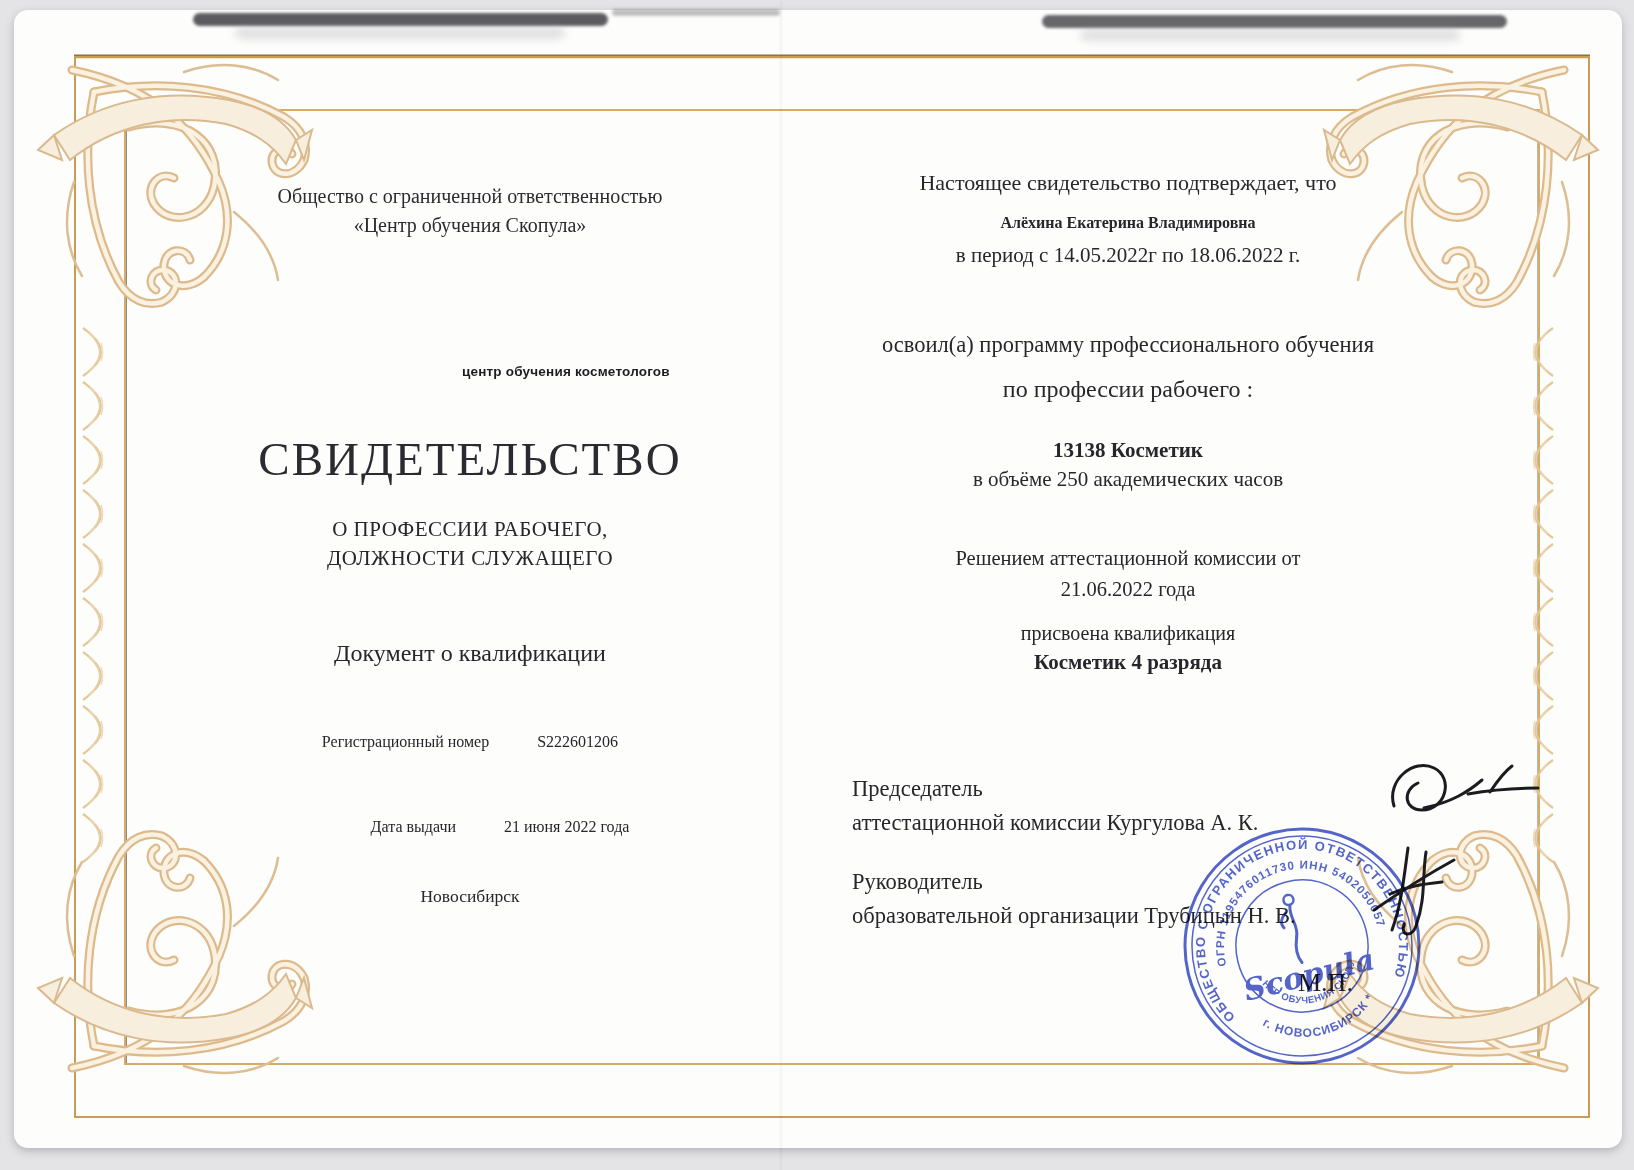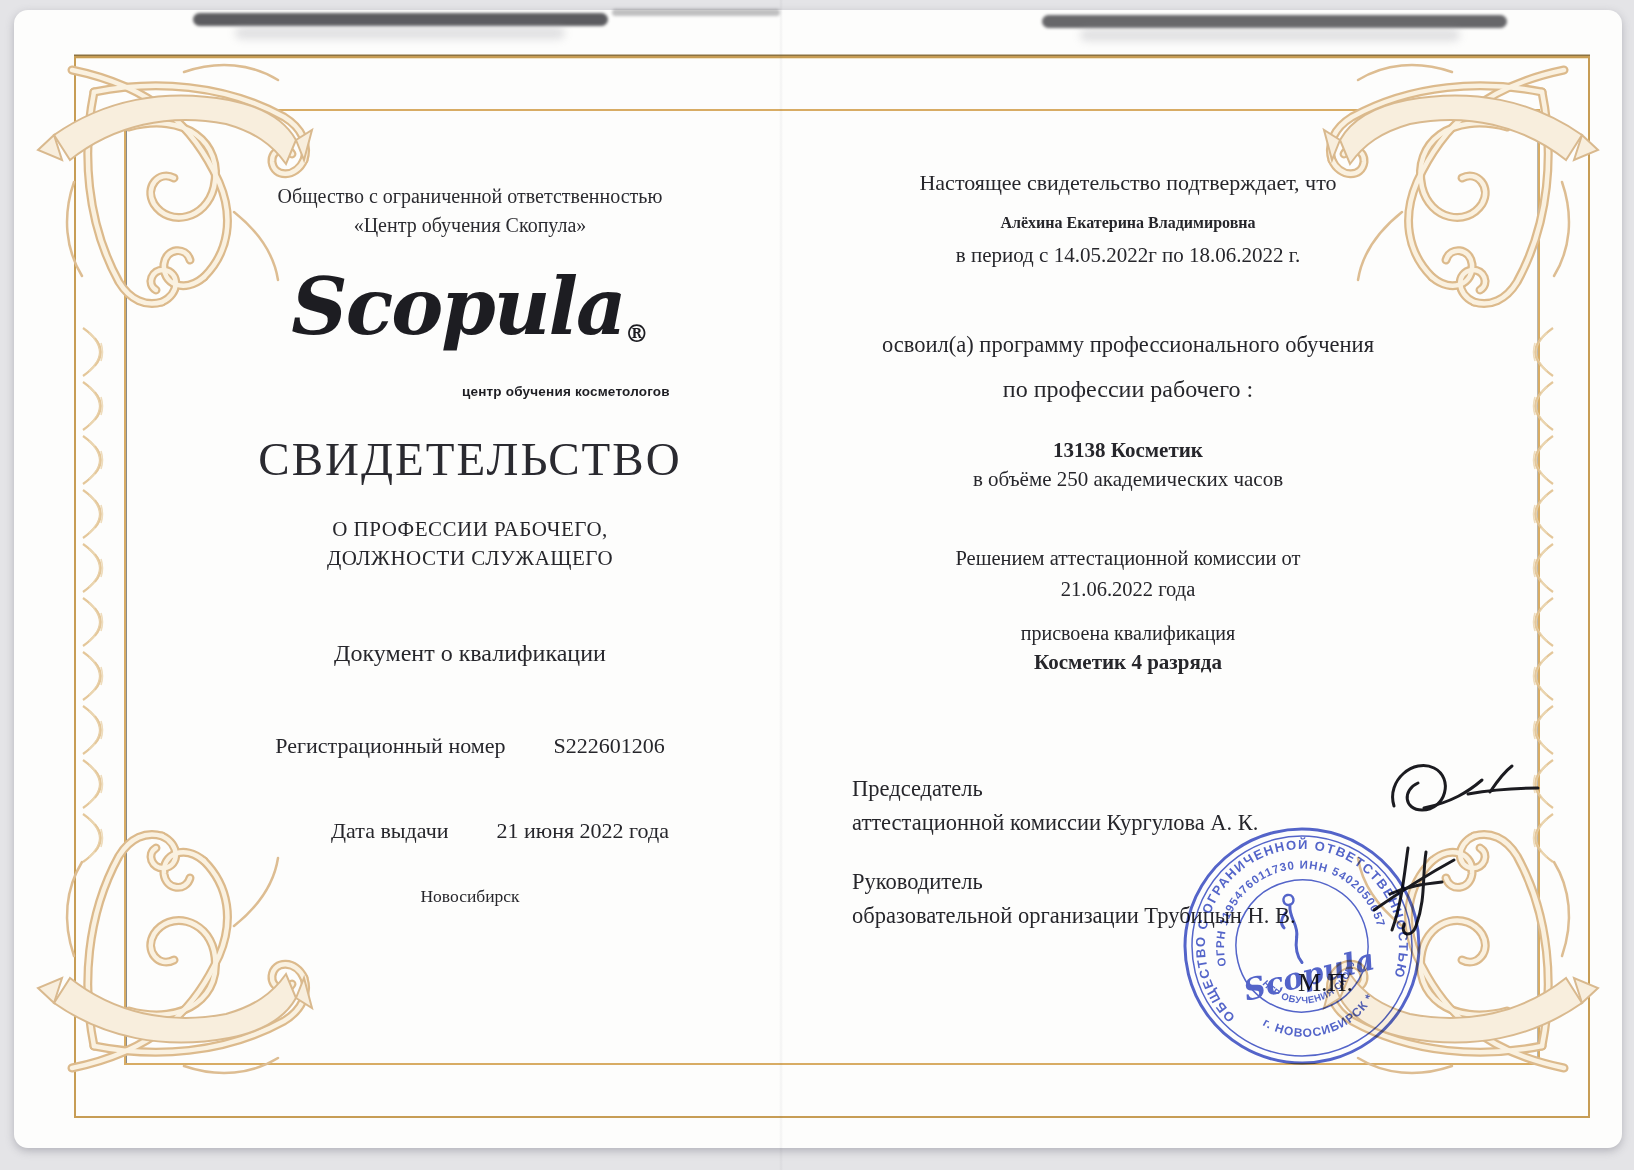--- a/index.html
+++ b/index.html
@@ -51,26 +51,26 @@
   .org{top:182px;font-size:20px;line-height:1.45;color:#2b2b30;}
   .logo-wrap{top:268px;height:130px;}
   .logo-script{
     font-family:"DejaVu Serif", serif;font-style:italic;font-weight:bold;
     font-size:78px;letter-spacing:-2px;color:#1d1d22;line-height:1;
   }
   .logo-reg{font-size:24px;font-style:normal;letter-spacing:0;vertical-align:-8px;}
   .logo-tagline{
     position:absolute;left:292px;top:96px;width:240px;text-align:left;
     font-family:"Liberation Sans", sans-serif;font-weight:bold;
-    font-size:13.5px;color:#1d1d22;letter-spacing:.2px;margin-top:20px;
+    font-size:13.5px;color:#1d1d22;letter-spacing:.2px;
   }
   .main-title{top:432px;font-size:47px;letter-spacing:2px;color:#2a2a30;}
   .subtitle{top:515px;font-size:21px;line-height:1.4;letter-spacing:.5px;}
   .doc-type{top:640px;font-size:24px;}
-  .row-pair{display:flex;justify-content:center;gap:48px;font-size:22px;}
+  .row-pair{display:flex;justify-content:center;gap:48px;font-size:16px;}
   .reg-row{top:733px;}
   .date-row{top:818px;padding-left:30px;}
   .city{top:886px;font-size:17.5px;}
   .confirm{top:170px;font-size:22px;}
   .person{top:214px;font-size:16px;font-weight:bold;}
   .period{top:243px;font-size:21px;}
   .program{top:332px;font-size:22.5px;}
   .prof-label{top:376px;font-size:24px;}
   .prof-code{top:438px;font-size:21px;font-weight:bold;}
   .volume{top:467px;font-size:21px;}
@@ -181,21 +181,20 @@
 <div class="smudge-halo" style="left:235px;top:27px;width:330px;height:12px;"></div>
 <div class="smudge-halo" style="left:1080px;top:29px;width:380px;height:12px;"></div>
 <div class="fold"></div>
 
 <div class="tc left-col org">
   <div>Общество с ограниченной ответственностью</div>
   <div>«Центр обучения Скопула»</div>
 </div>
 
 <div class="tc left-col logo-wrap">
-  <span class="logo-script"><span>Scopula</span><span class="logo-reg">®</span></span>
   <div class="logo-tagline">центр обучения косметологов</div>
 </div>
 
 <div class="tc left-col main-title">СВИДЕТЕЛЬСТВО</div>
 
 <div class="tc left-col subtitle">
   <div>О ПРОФЕССИИ РАБОЧЕГО,</div>
   <div>ДОЛЖНОСТИ СЛУЖАЩЕГО</div>
 </div>
 

